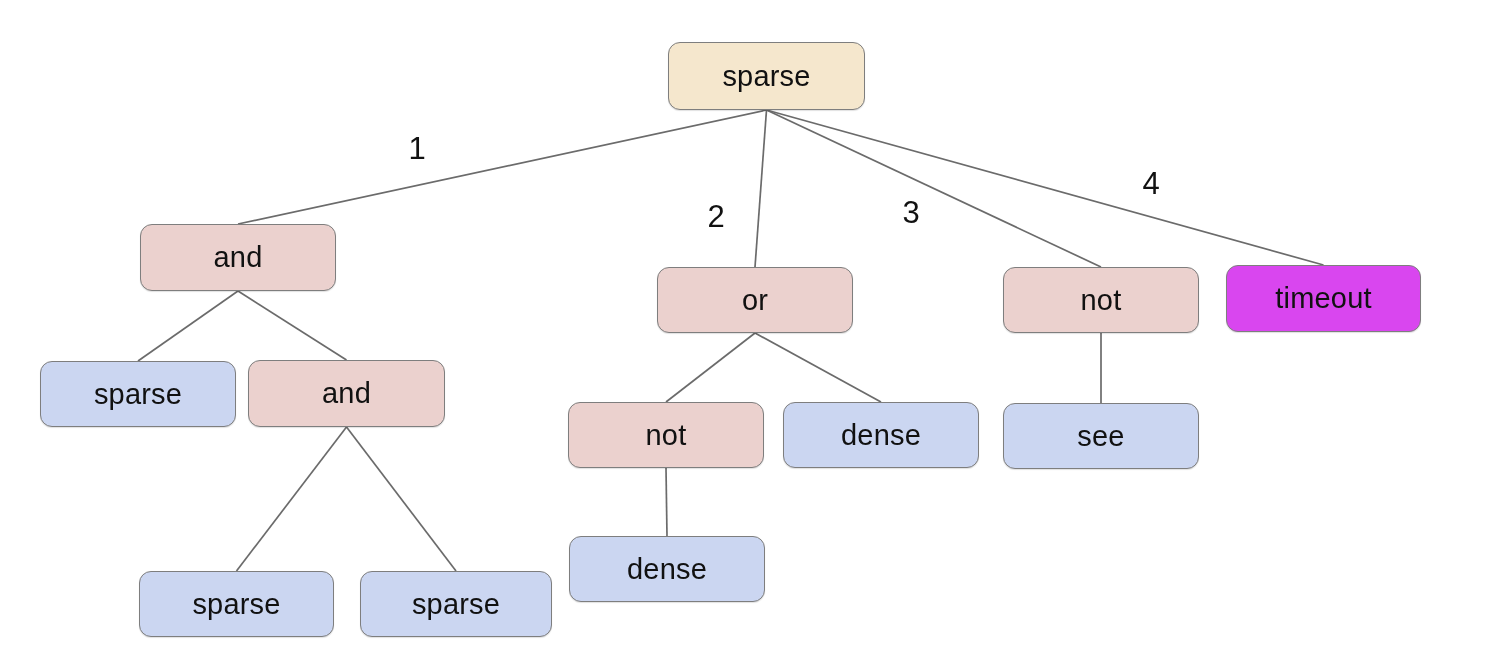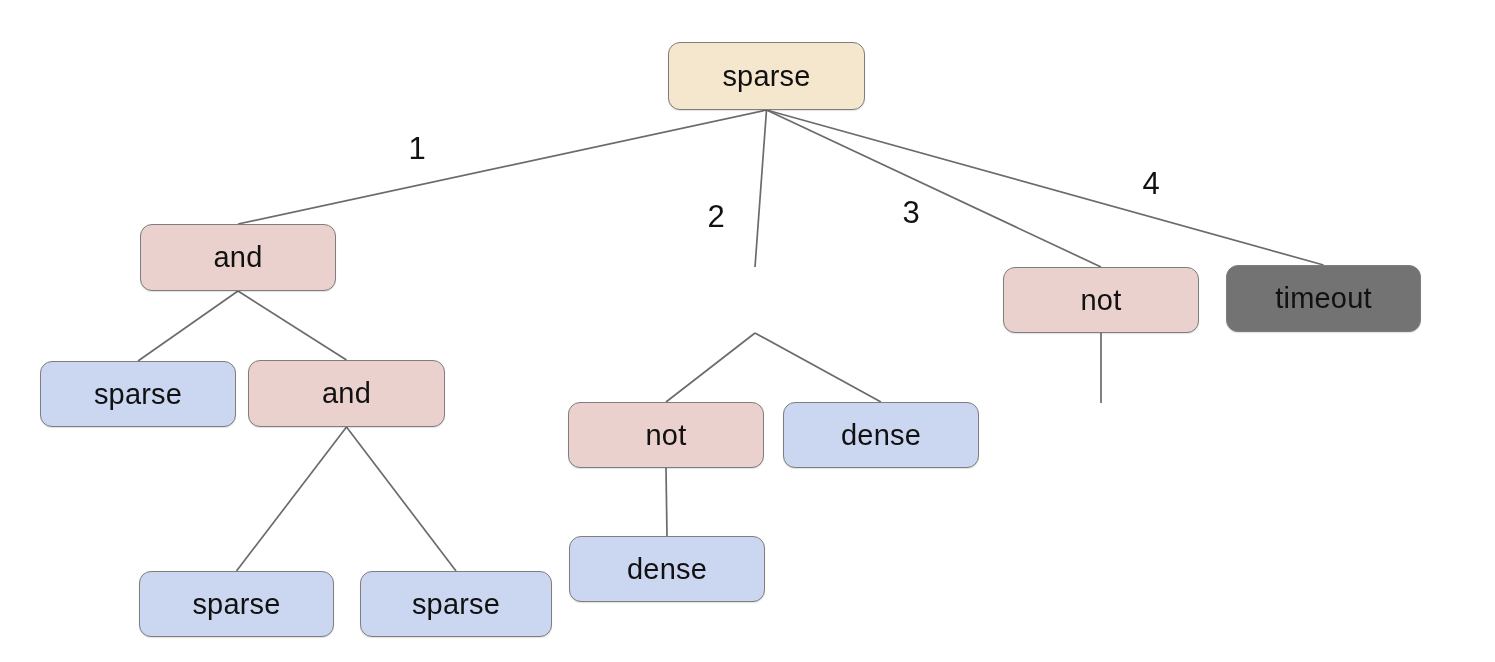--- a/index.html
+++ b/index.html
@@ -61,22 +61,24 @@
       <line x1="755" y1="333" x2="881" y2="402" stroke="#6b6b6b" stroke-width="1.7"></line>
       <line x1="666" y1="468" x2="667" y2="536" stroke="#6b6b6b" stroke-width="1.7"></line>
       <line x1="1101" y1="333" x2="1101" y2="403" stroke="#6b6b6b" stroke-width="1.7"></line>
     </svg>
 <div class="edge-label" style="left: 417px; top: 148px; color: rgb(17, 17, 17);">1</div>
     <div class="edge-label" style="left: 716px; top: 216px; color: rgb(17, 17, 17);">2</div>
     <div class="edge-label" style="left: 911px; top: 212px; color: rgb(17, 17, 17);">3</div>
     <div class="edge-label" style="left: 1151px; top: 183px; color: rgb(17, 17, 17);">4</div>
     <div class="tree-node" style="left: 668px; top: 42px; width: 197px; height: 68px; background: rgb(245, 231, 205); border-color: rgb(126, 126, 126); color: rgb(17, 17, 17);">sparse</div>
     <div class="tree-node" style="left: 140px; top: 224px; width: 196px; height: 67px; background: rgb(235, 209, 206); border-color: rgb(126, 126, 126); color: rgb(17, 17, 17);">and</div>
+    <div class="tree-node" style="left: 657px; top: 267px; width: 196px; height: 66px; background: rgb(235, 209, 206); border-color: rgb(126, 126, 126); color: rgb(17, 17, 17);">or</div>
     <div class="tree-node" style="left: 1003px; top: 267px; width: 196px; height: 66px; background: rgb(235, 209, 206); border-color: rgb(126, 126, 126); color: rgb(17, 17, 17);">not</div>
-    <div class="tree-node" style="left: 1226px; top: 265px; width: 195px; height: 67px; background: #737373; border-color: rgb(126, 126, 126); color: rgb(17, 17, 17);">timeout</div>
+    <div class="tree-node" style="left: 1226px; top: 265px; width: 195px; height: 67px; background: #d946ef; border-color: rgb(126, 126, 126); color: rgb(17, 17, 17);">timeout</div>
     <div class="tree-node" style="left: 40px; top: 361px; width: 196px; height: 66px; background: rgb(203, 214, 241); border-color: rgb(126, 126, 126); color: rgb(17, 17, 17);">sparse</div>
     <div class="tree-node" style="left: 248px; top: 360px; width: 197px; height: 67px; background: rgb(235, 209, 206); border-color: rgb(126, 126, 126); color: rgb(17, 17, 17);">and</div>
     <div class="tree-node" style="left: 568px; top: 402px; width: 196px; height: 66px; background: rgb(235, 209, 206); border-color: rgb(126, 126, 126); color: rgb(17, 17, 17);">not</div>
     <div class="tree-node" style="left: 783px; top: 402px; width: 196px; height: 66px; background: rgb(203, 214, 241); border-color: rgb(126, 126, 126); color: rgb(17, 17, 17);">dense</div>
+    <div class="tree-node" style="left: 1003px; top: 403px; width: 196px; height: 66px; background: rgb(203, 214, 241); border-color: rgb(126, 126, 126); color: rgb(17, 17, 17);">see</div>
     <div class="tree-node" style="left: 139px; top: 571px; width: 195px; height: 66px; background: rgb(203, 214, 241); border-color: rgb(126, 126, 126); color: rgb(17, 17, 17);">sparse</div>
     <div class="tree-node" style="left: 360px; top: 571px; width: 192px; height: 66px; background: rgb(203, 214, 241); border-color: rgb(126, 126, 126); color: rgb(17, 17, 17);">sparse</div>
     <div class="tree-node" style="left: 569px; top: 536px; width: 196px; height: 66px; background: rgb(203, 214, 241); border-color: rgb(126, 126, 126); color: rgb(17, 17, 17);">dense</div>
   </div>
 
 </body></html>

